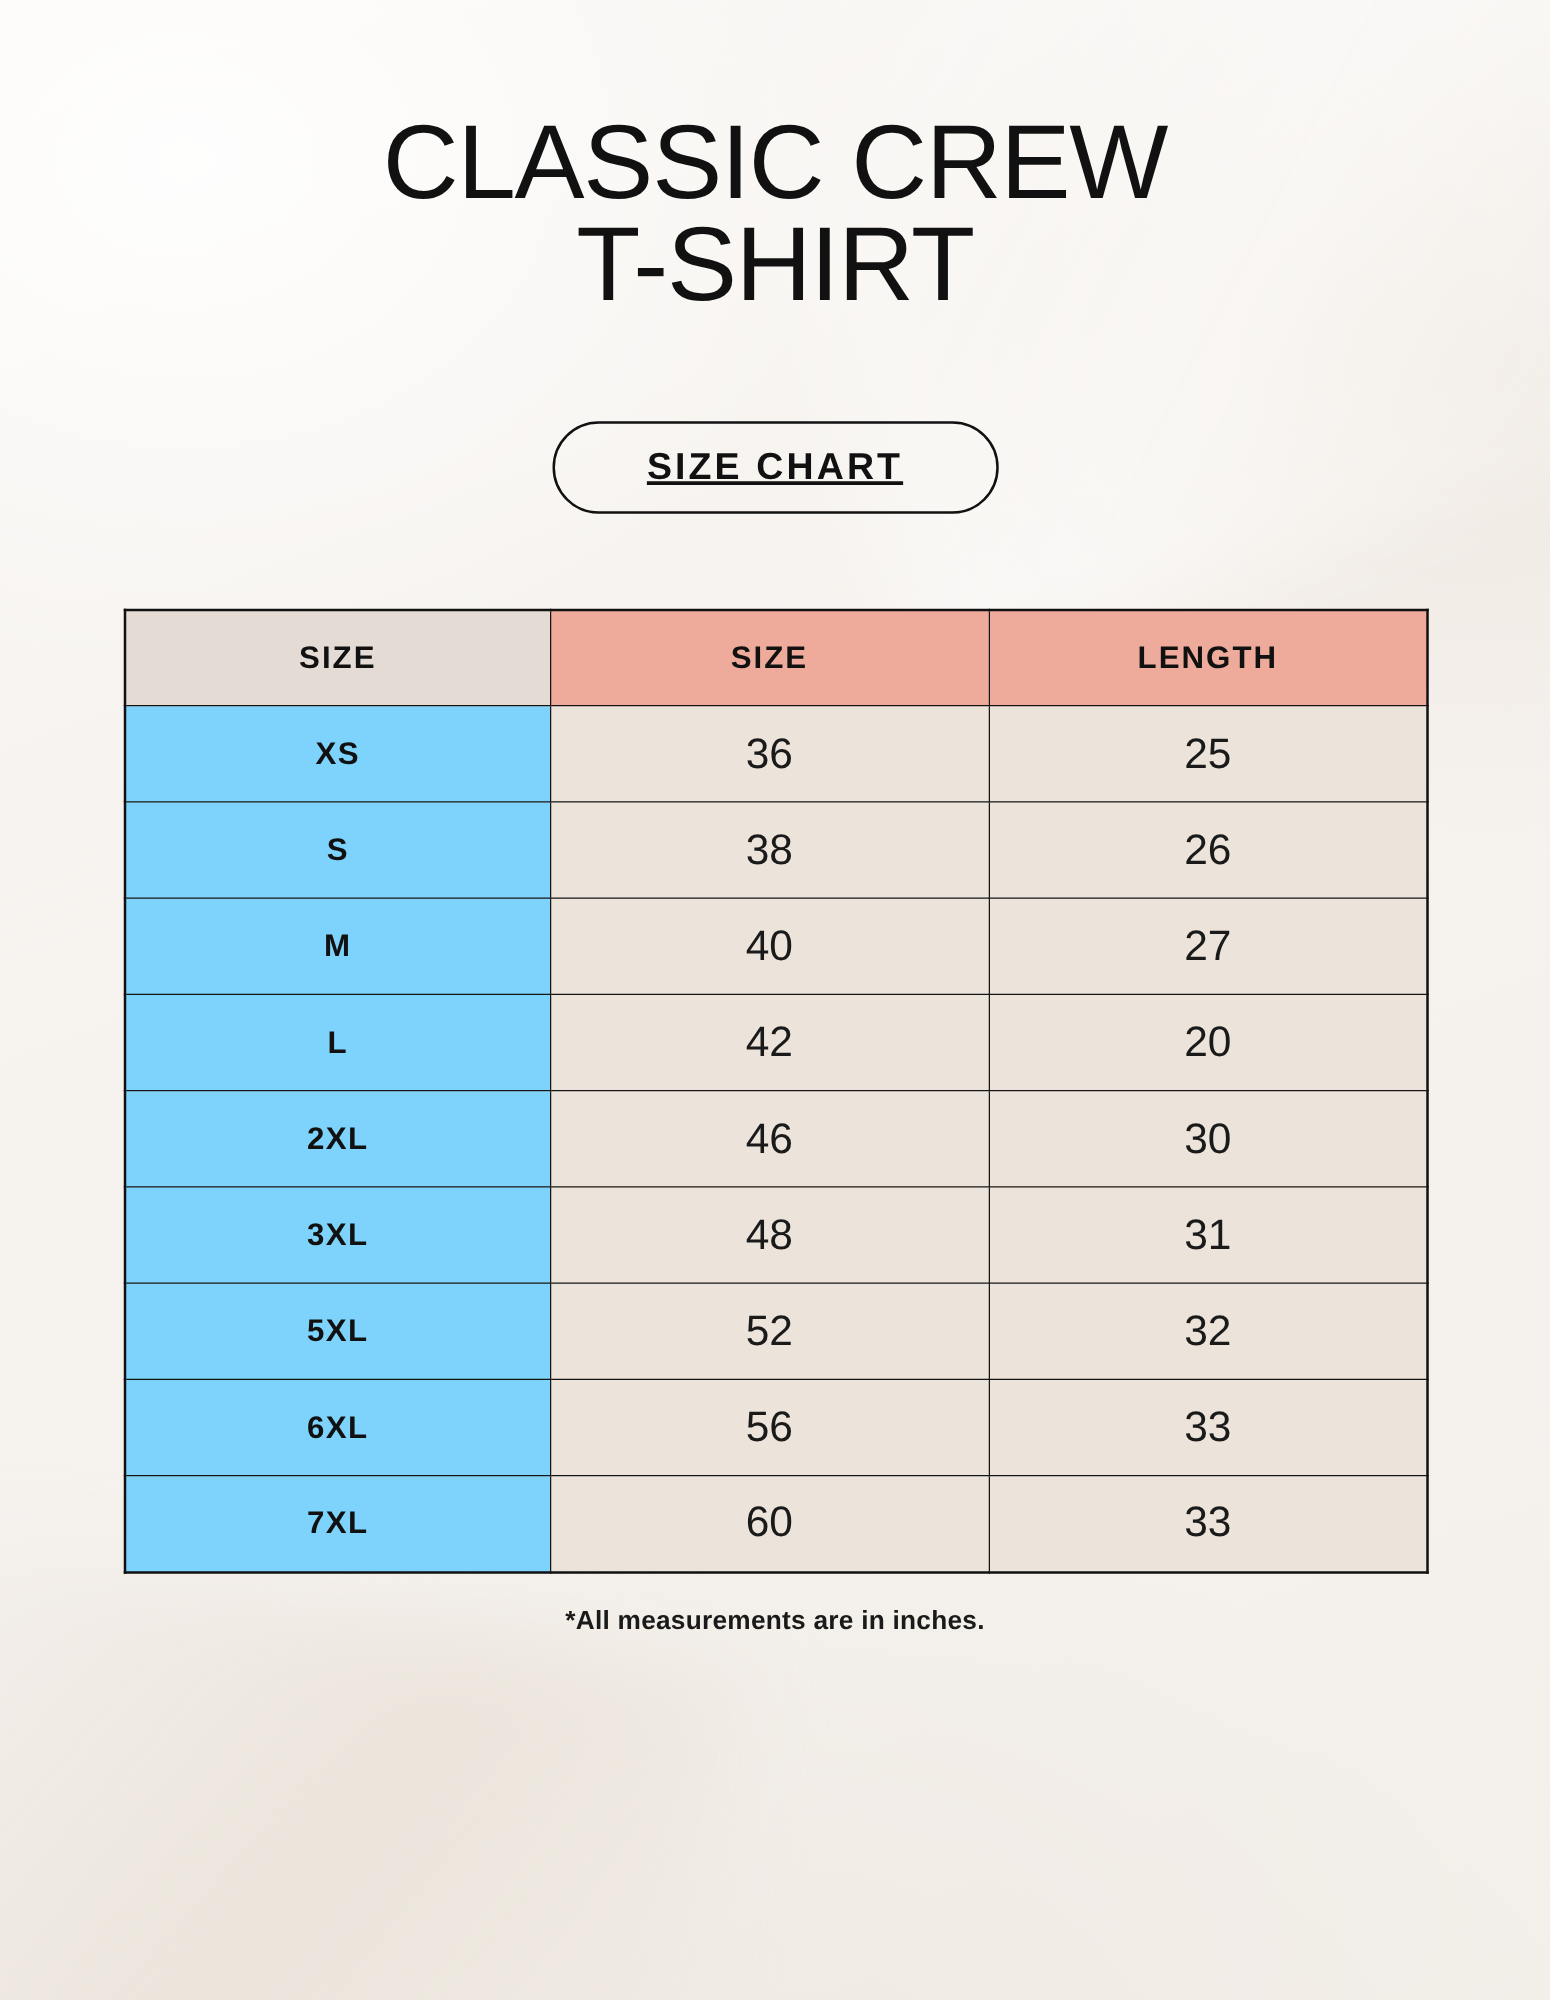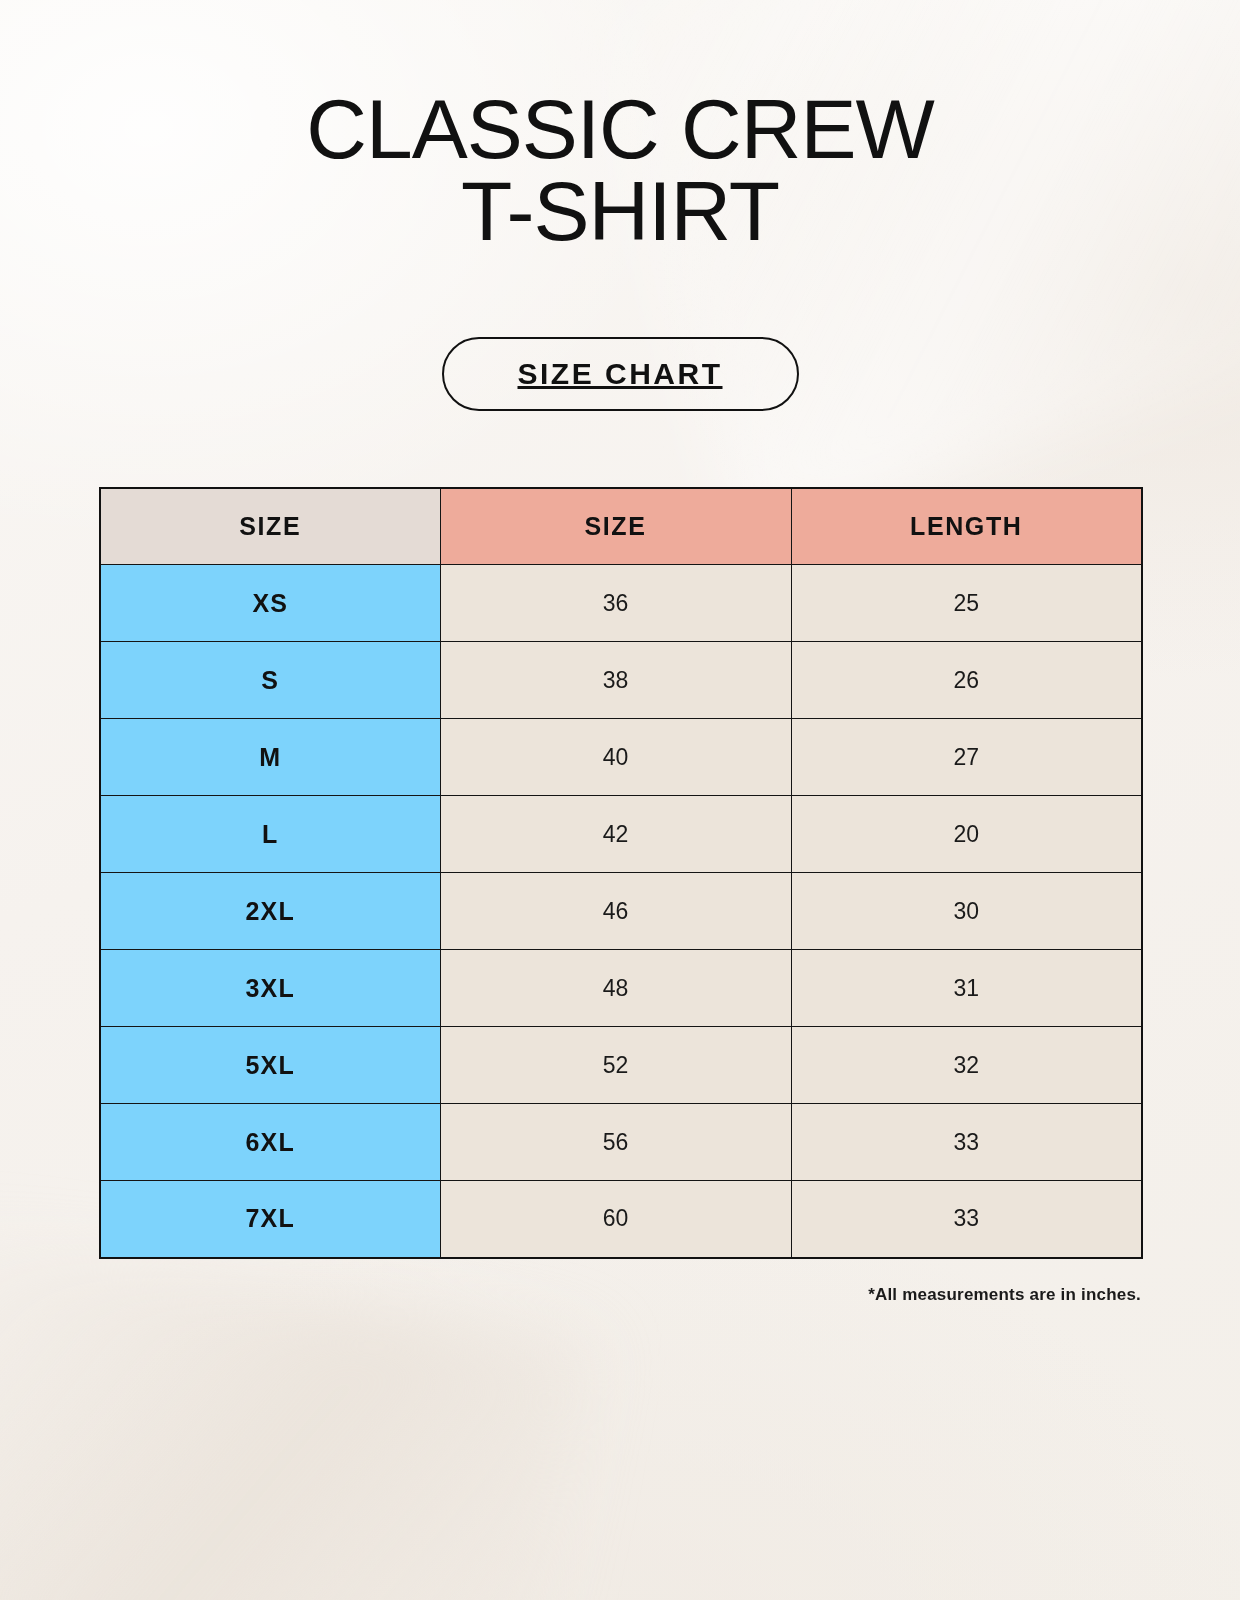--- a/index.html
+++ b/index.html
@@ -121,30 +121,30 @@
 
   td.cell-size {
     background: #7dd3fc;
     font-size: 25px;
     font-weight: 700;
     letter-spacing: 1.2px;
     color: #111111;
   }
   td.cell-val {
     background: #ece4da;
-    font-size: 23px;
+    font-size: 34px;
     font-weight: 400;
     color: #1a1a1a;
   }
 
   .footnote {
     width: 1042px;
-    text-align: right;
+    text-align: center;
     margin-top: 26px;
-    font-size: 17px;
+    font-size: 21px;
     font-weight: 700;
     color: #1a1a1a;
     letter-spacing: 0.2px;
   }
 </style>
 </head>
 <body>
 
 <div class="bg-wash"></div>
 <div class="bg-streak-1"></div>

